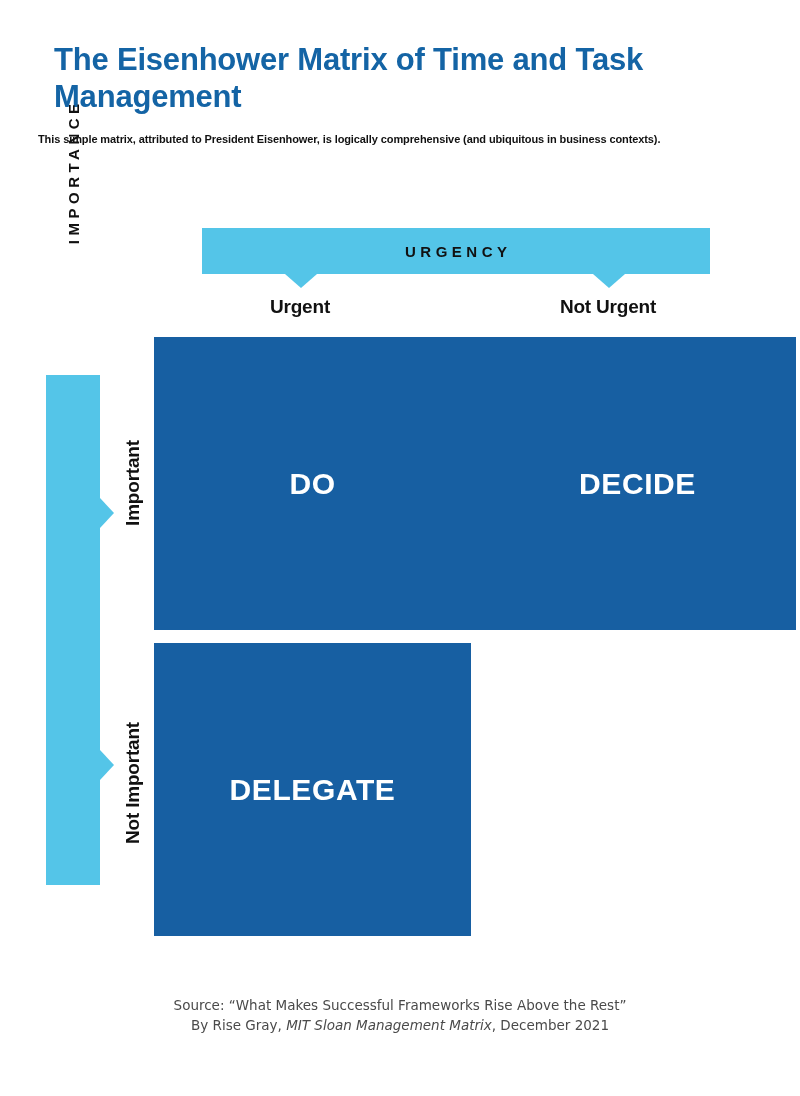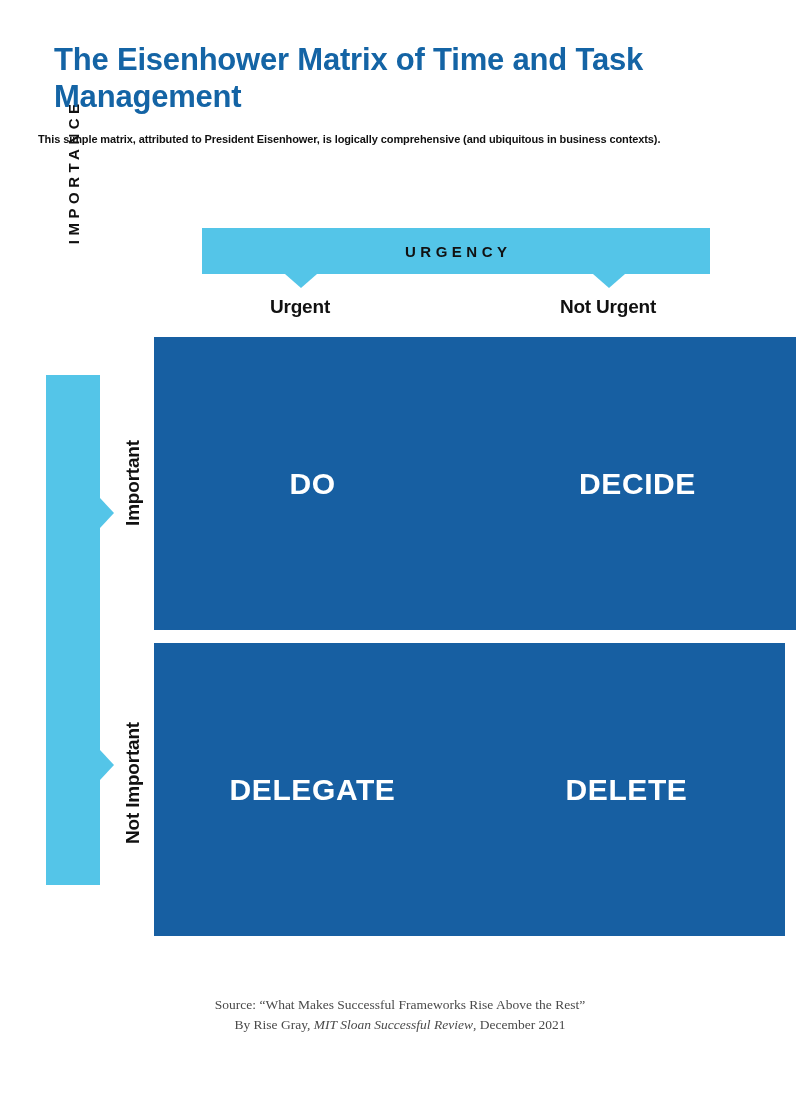--- a/index.html
+++ b/index.html
@@ -202,21 +202,21 @@
     position: absolute;
     left: 0;
     top: 995px;
     width: 800px;
     text-align: center;
     font-size: 13.5px;
     line-height: 1.5;
     color: #4a4a4a;
     font-family: "DejaVu Sans", sans-serif;
   }
-  #source .line { display: block; font-family: Liberation Serif, serif; }
+  #source .line { display: block; }
   #source em { font-style: italic; }
 </style>
 </head>
 <body>
 
 <div id="header">
   <h1 id="page-title">The Eisenhower Matrix of Time and Task Management</h1>
   <p id="page-subtitle">This simple matrix, attributed to President Eisenhower, is logically comprehensive (and ubiquitous in business contexts).</p>
 </div>
 
@@ -243,21 +243,18 @@
 <div id="matrix">
   <div class="quadrant" id="quadrant-do">
     <span class="quadrant-label">DO</span>
   </div>
   <div class="quadrant" id="quadrant-decide">
     <span class="quadrant-label">DECIDE</span>
   </div>
   <div class="quadrant" id="quadrant-delegate">
     <span class="quadrant-label">DELEGATE</span>
   </div>
-  <div class="quadrant" id="quadrant-delete">
-    <span class="quadrant-label">DELETE</span>
-  </div>
 </div>
 
 <div id="source">
   <span class="line">Source: “What Makes Successful Frameworks Rise Above the Rest”</span>
-  <span class="line"><span>By Rise Gray, </span><em>MIT Sloan Successful Review</em><span>, December 2021</span></span>
+  <span class="line"><span>By Rise Gray, </span><em>MIT Sloan Management Matrix</em><span>, December 2021</span></span>
 </div>
 
 </body></html>

